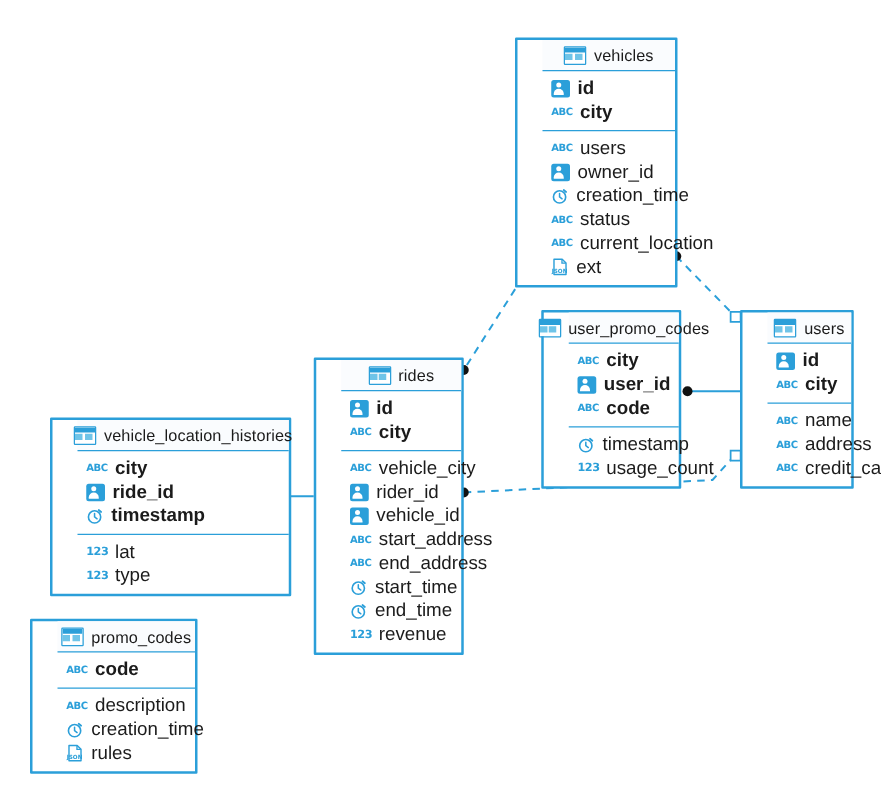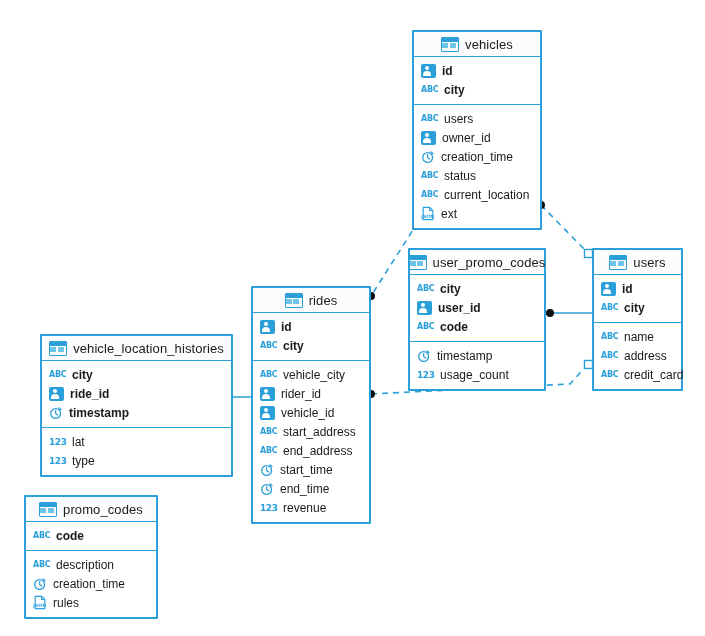--- a/index.html
+++ b/index.html
@@ -32,20 +32,21 @@
     pointer-events: none;
   }
 
   
   .entity {
     position: absolute;
     box-sizing: border-box;
     border: 2px solid #2b9fd9;
     background: #ffffff;
     border-radius: 1px;
+    padding-left: 20px;
   }
   .entity-header {
     box-sizing: border-box;
     height: 25px;
     display: flex;
     align-items: center;
     justify-content: center;
     gap: 6px;
     background: #fafcfe;
     border-bottom: 1px solid #2b9fd9;
@@ -65,21 +66,21 @@
   }
   .field {
     display: flex;
     align-items: center;
     gap: 6px;
     height: 19px;
     padding: 0 6px 0 7px;
     white-space: nowrap;
   }
   .field-label {
-    font-size: 12px;
+    font-size: 15px;
     color: #1b1b1b;
   }
   .field.pk .field-label {
     font-weight: bold;
   }
 
   
   .ico {
     flex: 0 0 auto;
     width: 15px;
@@ -269,21 +270,21 @@
           <div class="field">
             <span class="ico ico-abc">ABC</span>
             <span class="field-label">address</span>
           </div>
           <div class="field">
             <span class="ico ico-abc">ABC</span>
             <span class="field-label">credit_card</span>
           </div>
         </div>
       </div>
-      <div class="entity" style="left: 408px; top: 248px; width: 138px;">
+      <div class="entity" style="left: 433px; top: 248px; width: 112px;">
         <div class="entity-header">
           <span class="ico ico-table"></span>
           <span class="entity-title">user_promo_codes</span>
         </div>
         <div class="field-group keys">
           <div class="field pk">
             <span class="ico ico-abc">ABC</span>
             <span class="field-label">city</span>
           </div>
           <div class="field pk">

